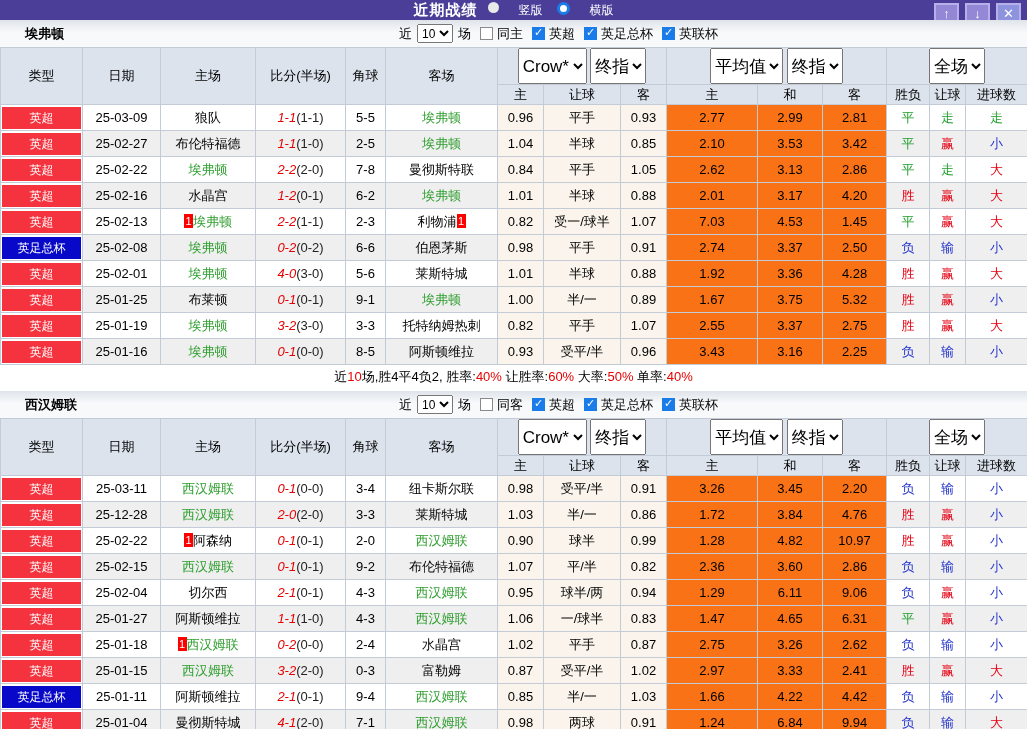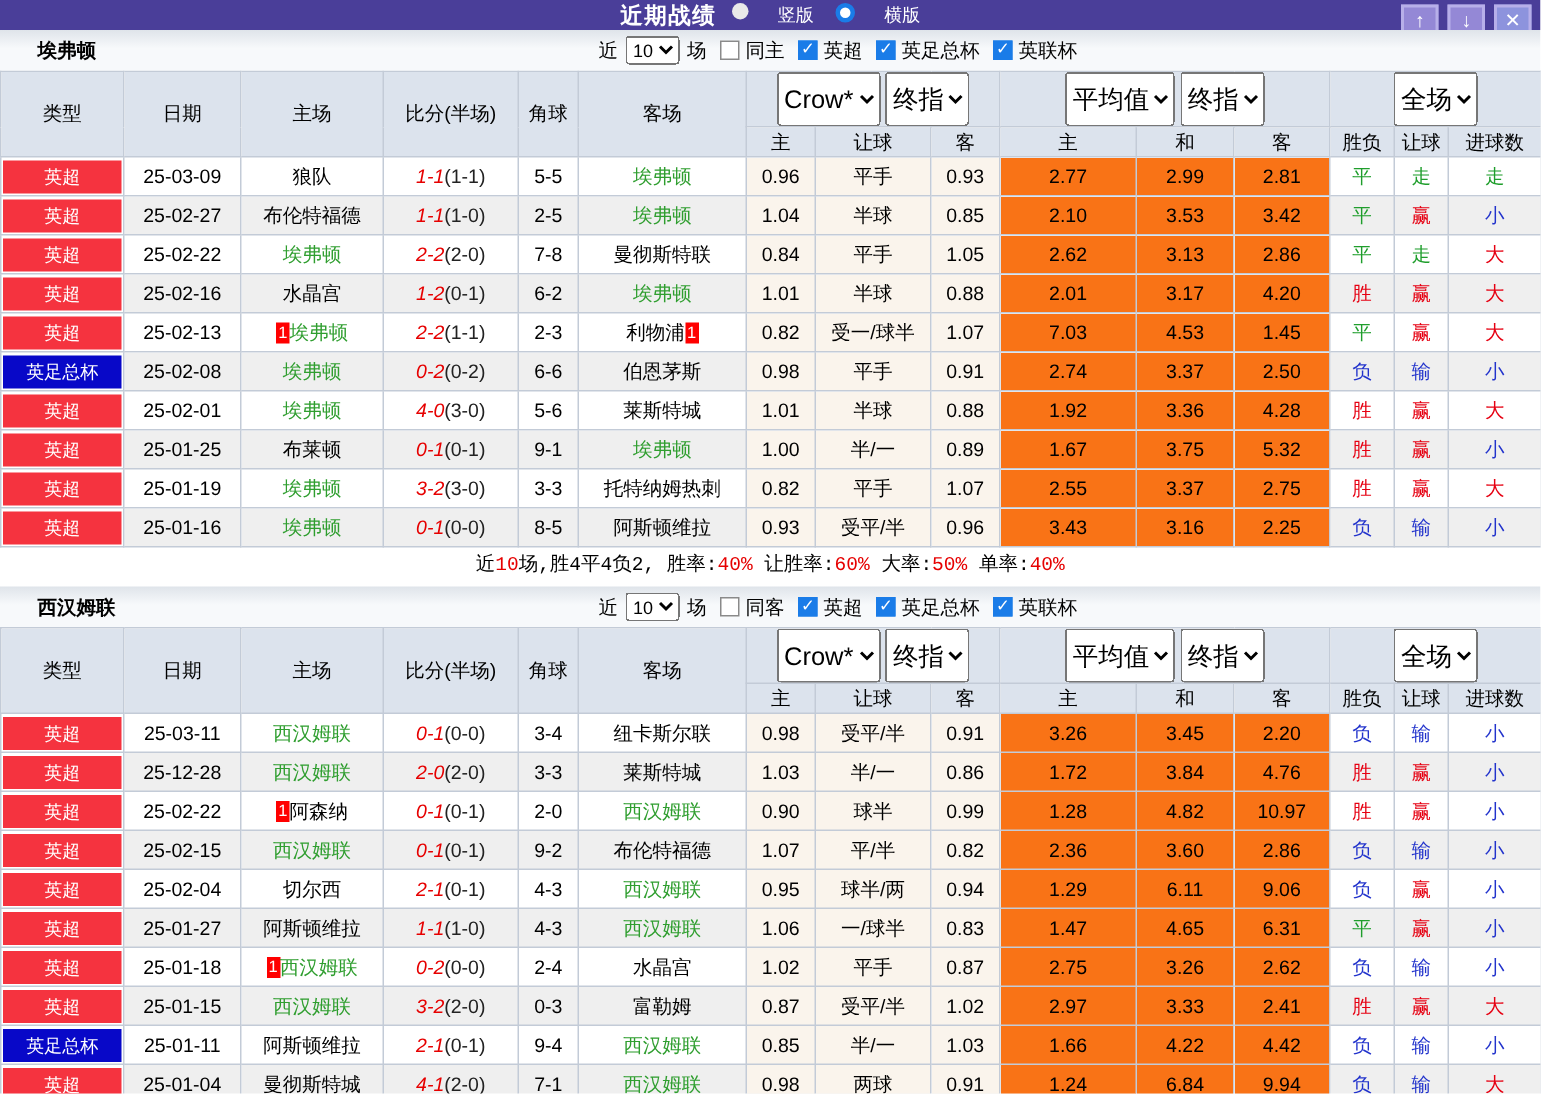--- a/index.html
+++ b/index.html
@@ -47,21 +47,21 @@
   .lg-red  { background:#f5333f; }
   .lg-blue { background:#0808c8; }
   .self { color:#2f9e2f; }
   .fs { color:#e60000;font-style:italic; }
   .hs { color:#222; }
   .card { display:inline-block; background:#f00; color:#fff; font-size:11px;
     width:9px; height:14px; line-height:14px; vertical-align:1px; }
   .c-r { color:#e60012; } .c-g { color:#1f9e2c; } .c-b { color:#2233cc; }
 
   
-  .summary { height:26px; line-height:24px; text-align:center; font-size:13px; color:#000;font-family:Liberation Mono, monospace; }
+  .summary { height:26px; line-height:24px; text-align:center; font-size:13px; color:#000; }
   .summary .red { color:#e60000; }
 </style>
 </head>
 <body>
 
 <div class="titlebar">
   <span class="title">近期战绩</span>
   <span class="radio-group">
     <span class="radio-item">
       <span class="radio-dot"></span>

